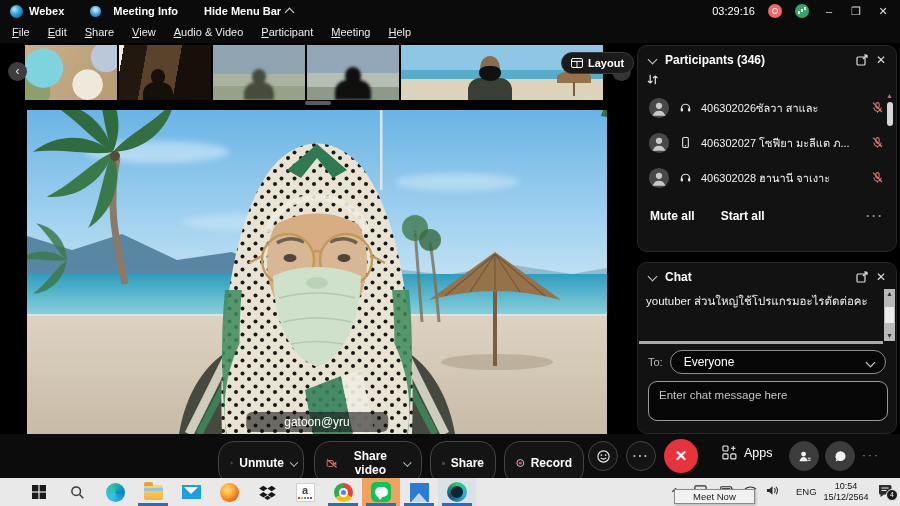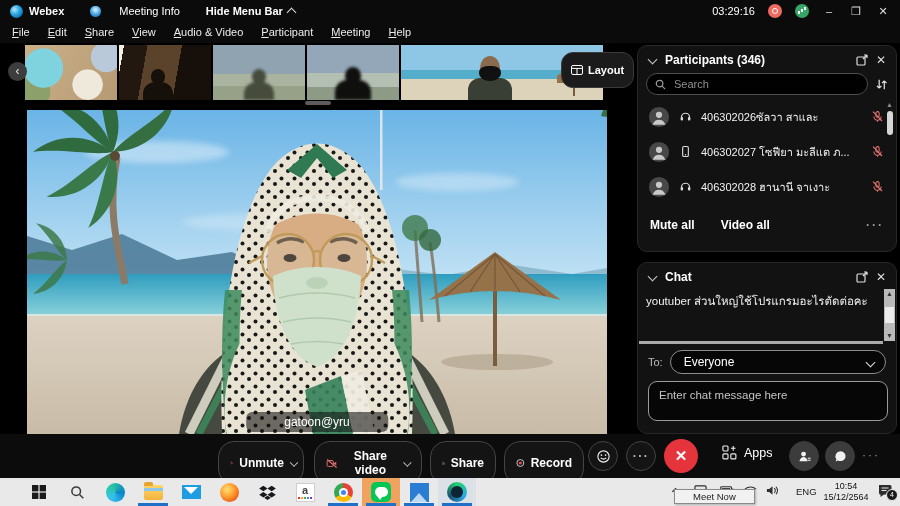--- a/index.html
+++ b/index.html
@@ -7,21 +7,21 @@
           font-family:"Liberation Sans",sans-serif;color:#fff;-webkit-font-smoothing:antialiased;}
 
   
   .titlebar{position:absolute;top:0;left:0;right:0;height:22px;background:#0b0b0b;
             display:flex;align-items:center;padding-left:10px;font-size:11px;}
   .wx-logo{width:13px;height:13px;border-radius:50%;
            background:radial-gradient(circle at 35% 35%,#9fd9f5 8%,#2aabe2 40%,#0a5fa8 85%);}
   .tb-label{margin-left:6px;font-weight:bold;}
   .mi-icon{width:11px;height:11px;margin-left:26px;border-radius:45% 45% 50% 50%;
            background:radial-gradient(circle at 50% 35%,#bfe9ff 10%,#3f9fe0 55%,#1b5fa8 95%);}
-  .mi-label{margin-left:18px;font-weight:normal;}
+  .mi-label{margin-left:12px;font-weight:bold;}
   .hide-menu{margin-left:26px;display:flex;align-items:center;gap:5px;font-weight:bold;cursor:default;}
   .chev-up{width:8px;height:8px;position:relative;}
   .chev-up::before{content:'';position:absolute;left:0;top:2px;width:6px;height:6px;
                    border-left:1.5px solid #ddd;border-top:1.5px solid #ddd;transform:rotate(45deg);}
   .tb-right{margin-left:auto;display:flex;align-items:center;gap:13px;padding-right:10px;}
   .rec-ind{width:14px;height:14px;border-radius:50%;background:#ef6a62;position:relative;}
   .rec-ind::before{content:'';position:absolute;left:4px;top:4px;width:4px;height:4px;border:1.5px solid #fff;border-radius:50%;}
   .sig-ind{width:14px;height:14px;border-radius:50%;background:#36a566;position:relative;}
   .sig-ind::before{content:'';position:absolute;left:3px;bottom:4px;width:2px;height:3px;background:#fff;box-shadow:3px -2px 0 0 #fff,6px -4px 0 0 #fff;}
   .winbtn{color:#ddd;font-size:11px;width:14px;text-align:center;cursor:default;line-height:22px;}
@@ -57,21 +57,21 @@
   .sil::before{content:'';position:absolute;top:-13px;left:8px;width:14px;height:15px;border-radius:50% 50% 46% 46%;background:inherit;}
   .t2 .sil{background:#15100a;left:42%;}
   .t3 .sil{background:#464b3c;}
   .t4 .sil{background:#0f0f0e;width:36px;height:20px;}
   .t4 .sil::before{left:10px;width:16px;height:17px;}
   .t5 .sil{background:#3a3f35;width:44px;height:22px;left:44%;}
   .t5 .sil::before{left:12px;top:-22px;width:20px;height:24px;background:#8a6b4e;}
   .t5 .sil::after{content:'';position:absolute;left:11px;top:-12px;width:22px;height:15px;border-radius:40% 40% 50% 50%;background:#111;}
   .um{position:absolute;right:12px;top:26px;width:34px;height:12px;border-radius:50% 50% 0 0;background:#96724a;}
   .um::after{content:'';position:absolute;left:16px;top:11px;width:2px;height:14px;background:#7a5c3e;}
-  .layout-btn{position:absolute;left:561px;top:9px;height:36px;display:flex;align-items:center;gap:5px;
+  .layout-btn{position:absolute;left:561px;top:9px;height:22px;display:flex;align-items:center;gap:5px;
               padding:0 9px;border-radius:12px;background:#1b1b1b;border:1px solid #3a3a3a;
               font-size:11px;font-weight:bold;color:#fff;cursor:pointer;z-index:6;}
   .strip-handle{position:absolute;left:305px;top:58px;width:26px;height:4px;border-radius:2px;background:#5c5c5c;cursor:ns-resize;}
 
   
   .main-video{position:absolute;left:27px;top:67px;width:580px;height:324px;overflow:hidden;background:#7ec3ea;}
   .name-label{position:absolute;left:50%;bottom:2px;transform:translateX(-50%);
               background:rgba(18,18,18,.58);border-radius:6px;padding:3px 38px;font-size:12px;color:#fff;white-space:nowrap;}
 
   
@@ -332,27 +332,20 @@
           <svg width="12" height="12" viewBox="0 0 12 12">
             <rect x="1" y="3" width="8" height="8" rx="1" fill="none" stroke="#ddd" stroke-width="1.2"></rect>
             <path d="M7 5 L11 1 M11 1 h-3 M11 1 v3" stroke="#ddd" stroke-width="1.2" fill="none"></path>
           </svg>
         </button>
         <button class="icon-btn">
             <span class="x-glyph">✕</span>
           </button>
       </div>
       <div class="search-row">
-        <div class="search-box">
-          <svg width="11" height="11" viewBox="0 0 12 12">
-            <circle cx="5" cy="5" r="3.6" fill="none" stroke="#9a9a9a" stroke-width="1.3"></circle>
-            <line x1="8" y1="8" x2="11" y2="11" stroke="#9a9a9a" stroke-width="1.3"></line>
-          </svg>
-          <input placeholder="Search" style="">
-        </div>
         <button class="icon-btn">
           <svg width="13" height="13" viewBox="0 0 14 14">
             <path d="M4.5 2 v9 M4.5 11 l-2.4-2.6 M4.5 11 l2.4-2.6" stroke="#e6e6e6" stroke-width="1.3" fill="none"></path>
             <path d="M10 12 V3 M10 3 l-2.4 2.6 M10 3 l2.4 2.6" stroke="#e6e6e6" stroke-width="1.3" fill="none"></path>
           </svg>
         </button>
       </div>
       <div class="plist" id="plist">
           <div class="prow">
             <span>
@@ -435,21 +428,21 @@
             </span>
             <span class="pname"></span>
           </div>
           <div class="pscroll">
             <div class="arr">▲</div>
             <div class="pthumb"></div>
           </div>
         </div>
       <div class="pfooter">
         <span style="cursor:pointer;">Mute all</span>
-        <span style="cursor:pointer;">Video all</span>
+        <span style="cursor:pointer;">Start all</span>
         <span class="more dots">···</span>
       </div>
     </section>
 
     <section class="panel p-chat">
       <div class="panel-hd">
         <button class="icon-btn">
             <span class="chev-dn"></span>
           </button>
         <span>Chat</span>

